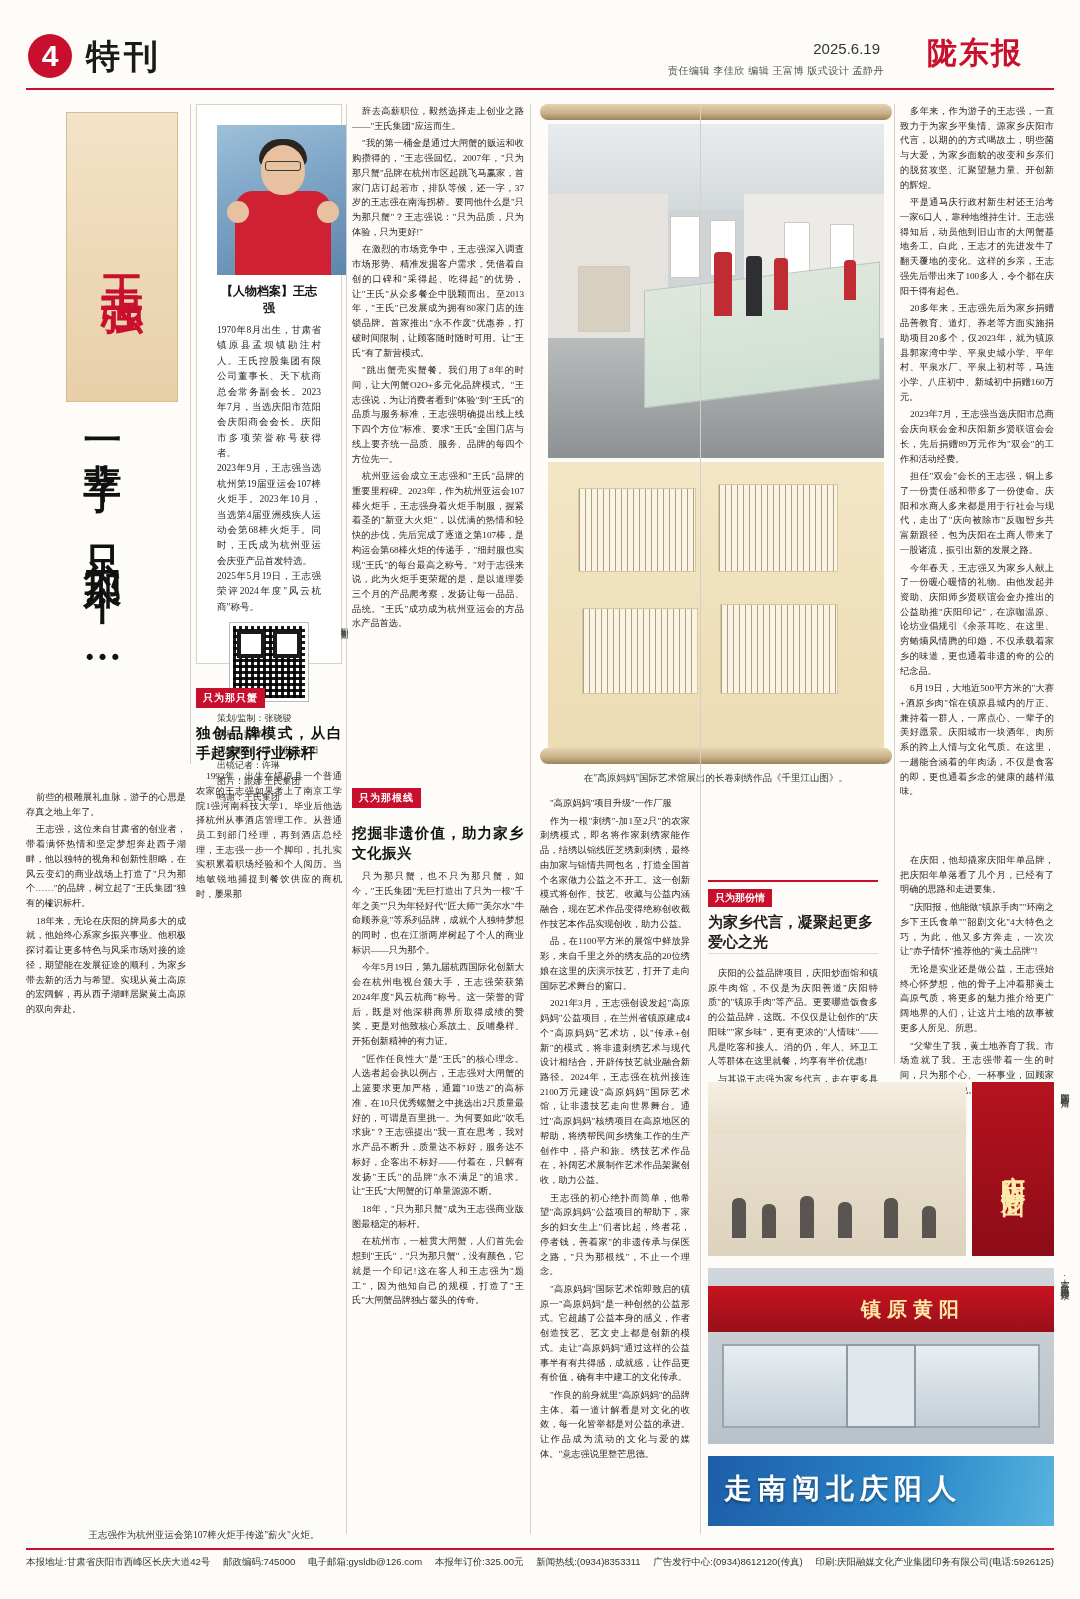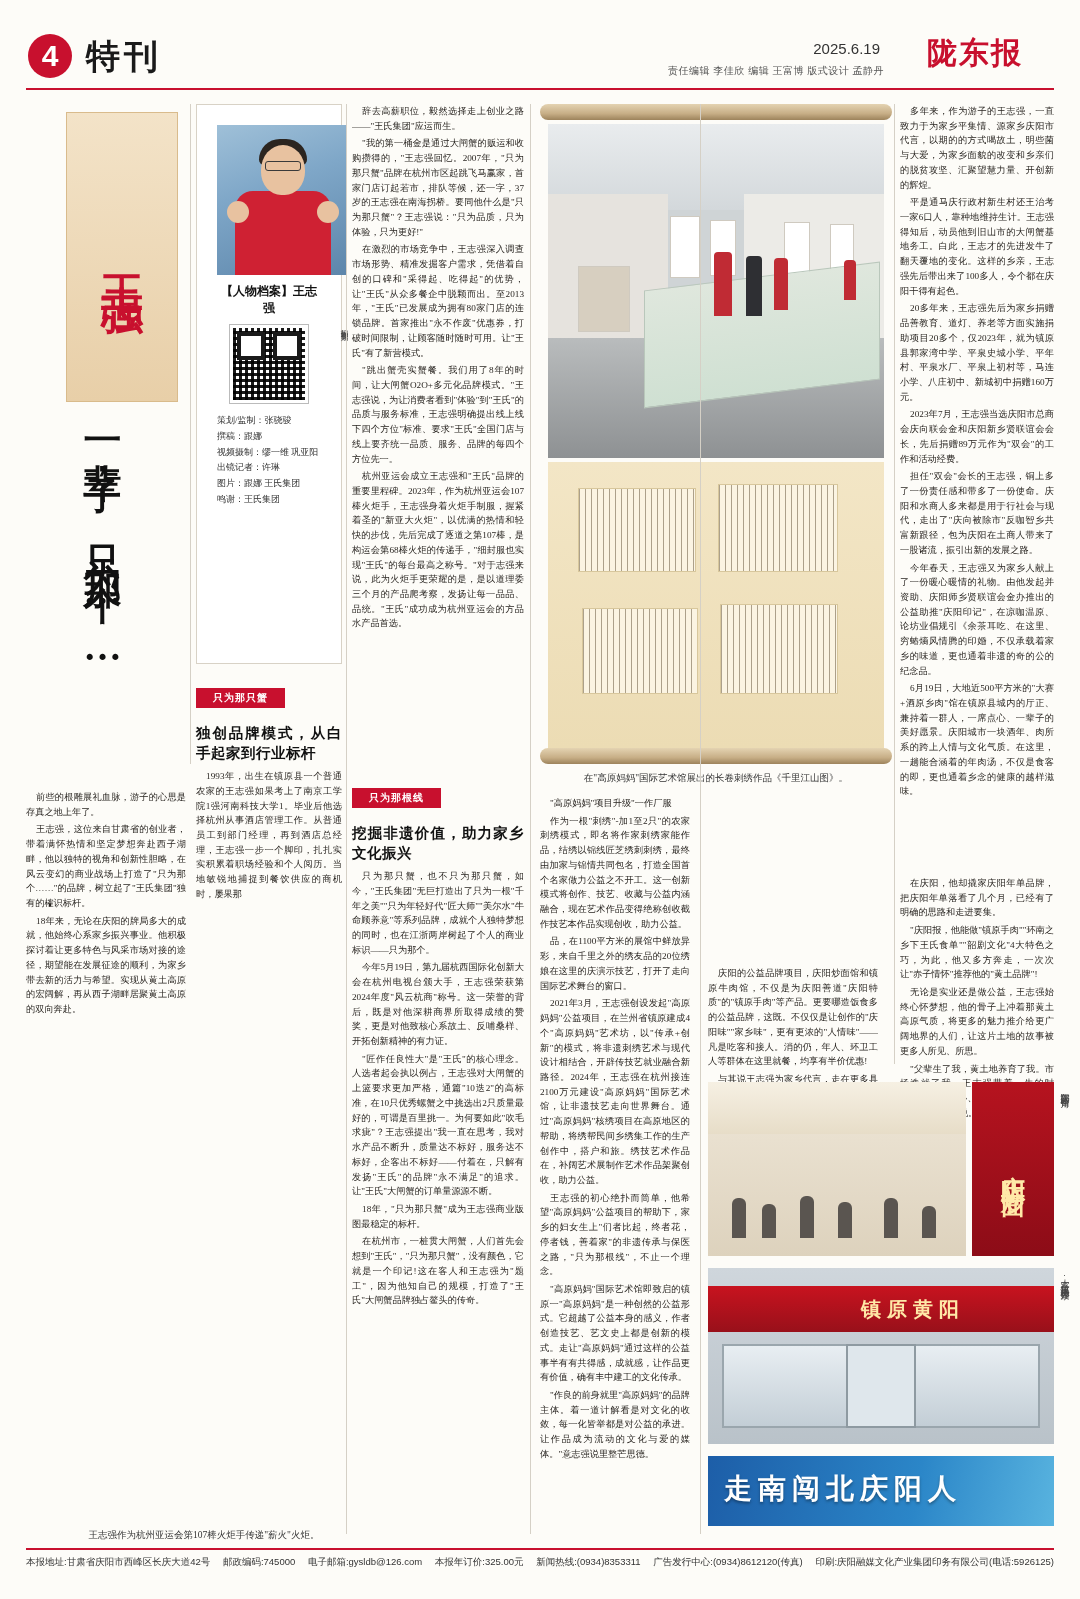--- a/index.html
+++ b/index.html
@@ -127,21 +127,21 @@
     color:#2a2622;
     text-align:justify;
     column-gap:10px;
   }
   .col p { margin:0 0 3px 0; text-indent:1.1em; }
 
   
   .subhead { margin:8px 0 6px 0; }
   .subhead .tag {
     display:inline-block; background:#c8102e; color:#fff;
-    font-size:10px; font-weight:bold; padding:2px 17px; letter-spacing:1px;
+    font-size:10px; font-weight:bold; padding:2px 7px; letter-spacing:1px;
   }
   .subhead .big {
     margin-top:16px; font-size:14.5px; font-weight:bold; color:#111; line-height:1.35;
     letter-spacing:.5px;
   }
 
   
   .scroll-wrap { position:absolute; left:540px; top:104px; width:352px; height:660px; }
   .scroll-rod {
     position:absolute; left:0; width:352px; height:16px;
@@ -314,20 +314,23 @@
   <div class="person-card">
     <div class="person-photo">
       <div class="pp-body"></div>
       <div class="pp-hair"></div>
       <div class="pp-face"></div>
       <div class="pp-glass"></div>
       <div class="pp-hand-l"></div>
       <div class="pp-hand-r"></div>
     </div>
     <div class="person-caption">【人物档案】王志强</div>
+    <div class="person-body" style="white-space:pre-line">1970年8月出生，甘肃省镇原县孟坝镇勘注村人。王氏控股集团有限公司董事长、天下杭商总会常务副会长。2023年7月，当选庆阳市范阳会庆阳商会会长。庆阳市多项荣誉称号获得者。
+2023年9月，王志强当选杭州第19届亚运会107棒火炬手。2023年10月，当选第4届亚洲残疾人运动会第68棒火炬手。同时，王氏成为杭州亚运会庆亚产品首发特选。
+2025年5月19日，王志强荣评2024年度"风云杭商"称号。</div>
     <div style="position:relative">
       <div class="qr"></div>
       <div class="qr-label">扫码看视频</div>
     </div>
     <div class="credits">
       <div>策划/监制：张骁骏</div>
       <div>撰稿：跟娜</div>
       <div>视频摄制：缪一维  巩亚阳</div>
       <div>出镜记者：许琳</div>
       <div>图片：跟娜  王氏集团</div>
@@ -418,27 +421,31 @@
   <div class="col" style="left:540px; top:796px; width:150px;">
     <p>"高原妈妈"项目升级"一作厂服</p>
     <p>作为一根"刺绣"-加1至2只"的农家刺绣模式，即名将作家刺绣家能作品，结绣以锦线匠芝绣刺刺绣，最终由加家与锦情共同包名，打造全国首个名家做力公益之不开工。这一创新模式将创作、技艺、收藏与公益内涵融合，现在艺术作品变得绝称创收截作技艺本作品实现创收，助力公益。</p>
     <p>品，在1100平方米的展馆中鲜放异彩，来自千里之外的绣友品的20位绣娘在这里的庆演示技艺，打开了走向国际艺术舞台的窗口。</p>
     <p>2021年3月，王志强创设发起"高原妈妈"公益项目，在兰州省镇原建成4个"高原妈妈"艺术坊，以"传承+创新"的模式，将非遗刺绣艺术与现代设计相结合，开辟传技艺就业融合新路径。2024年，王志强在杭州接连2100万元建设"高原妈妈"国际艺术馆，让非遗技艺走向世界舞台。通过"高原妈妈"核绣项目在高原地区的帮助，将绣帮民间乡绣集工作的生产创作中，搭户和旅。绣技艺术作品在，补阔艺术展制作艺术作品架聚创收，助力公益。</p>
     <p>王志强的初心绝扑而简单，他希望"高原妈妈"公益项目的帮助下，家乡的妇女生上"们者比起，终者花，停者钱，善着家"的非遗传承与保医之路，"只为那根线"，不止一个理念。</p>
     <p>"高原妈妈"国际艺术馆即致启的镇原一"高原妈妈"是一种创然的公益形式。它超越了公益本身的感义，作者创造技艺、艺文史上都是创新的模式。走让"高原妈妈"通过这样的公益事半有有共得感，成就感，让作品更有价值，确有丰中建工的文化传承。</p>
     <p>"作良的前身就里"高原妈妈"的品牌主体。着一道计解看是对文化的收敛，每一化皆举都是对公益的承进。让作品成为流动的文化与爱的媒体。"意志强说里整芒思德。</p>
   </div>
 
+  <div class="quote-box">
+    <span class="tag" style="display:inline-block;background:#c8102e;color:#fff;font-size:10px;font-weight:bold;padding:2px 7px;">只为那份情</span>
+    <div class="big" style="margin-top:5px;font-size:15px;font-weight:bold;line-height:1.35;">为家乡代言，凝聚起更多爱心之光</div>
+  </div>
 
   <div class="col" style="left:708px; top:966px; width:170px;">
     <p>庆阳的公益品牌项目，庆阳炒面馆和镇原牛肉馆，不仅是为庆阳善道"庆阳特质"的"镇原手肉"等产品。更要哪造饭食多的公益品牌，这既。不仅仅是让创作的"庆阳味""家乡味"，更有更浓的"人情味"——凡是吃客和接人。消的仍，年人、环卫工人等群体在这里就餐，均享有半价优惠!</p>
     <p>与其说王志强为家乡代言，走在更多具体的行动与情理。他，是在家乡实现的大的行动一。</p>
   </div>
 
-  <div class="col" style="left:900px; top:876px; width:154px;">
+  <div class="col" style="left:900px; top:853px; width:154px;">
     <p>在庆阳，他却撬家庆阳年单品牌，把庆阳年单落看了几个月，已经有了明确的思路和走进要集。</p>
     <p>"庆阳报，他能做"镇原手肉""环南之乡下王氏食单""韶剧文化"4大特色之巧，为此，他又多方奔走，一次次让"赤子情怀"推荐他的"黄土品牌"!</p>
     <p>无论是实业还是做公益，王志强始终心怀梦想，他的骨子上冲着那黄土高原气质，将更多的魅力推介给更广阔地界的人们，让这片土地的故事被更多人所见、所思。</p>
     <p>"父辈生了我，黄土地养育了我。市场造就了我。王志强带着一生的时间，只为那个心、一杯事业，回顾家乡——"王志强说。</p>
   </div>
 
   <div class="col" style="left:398px; top:796px; width:126px;"></div>
 
   <div class="torch-caption">王志强作为杭州亚运会第107棒火炬手传递"薪火"火炬。</div>
 

